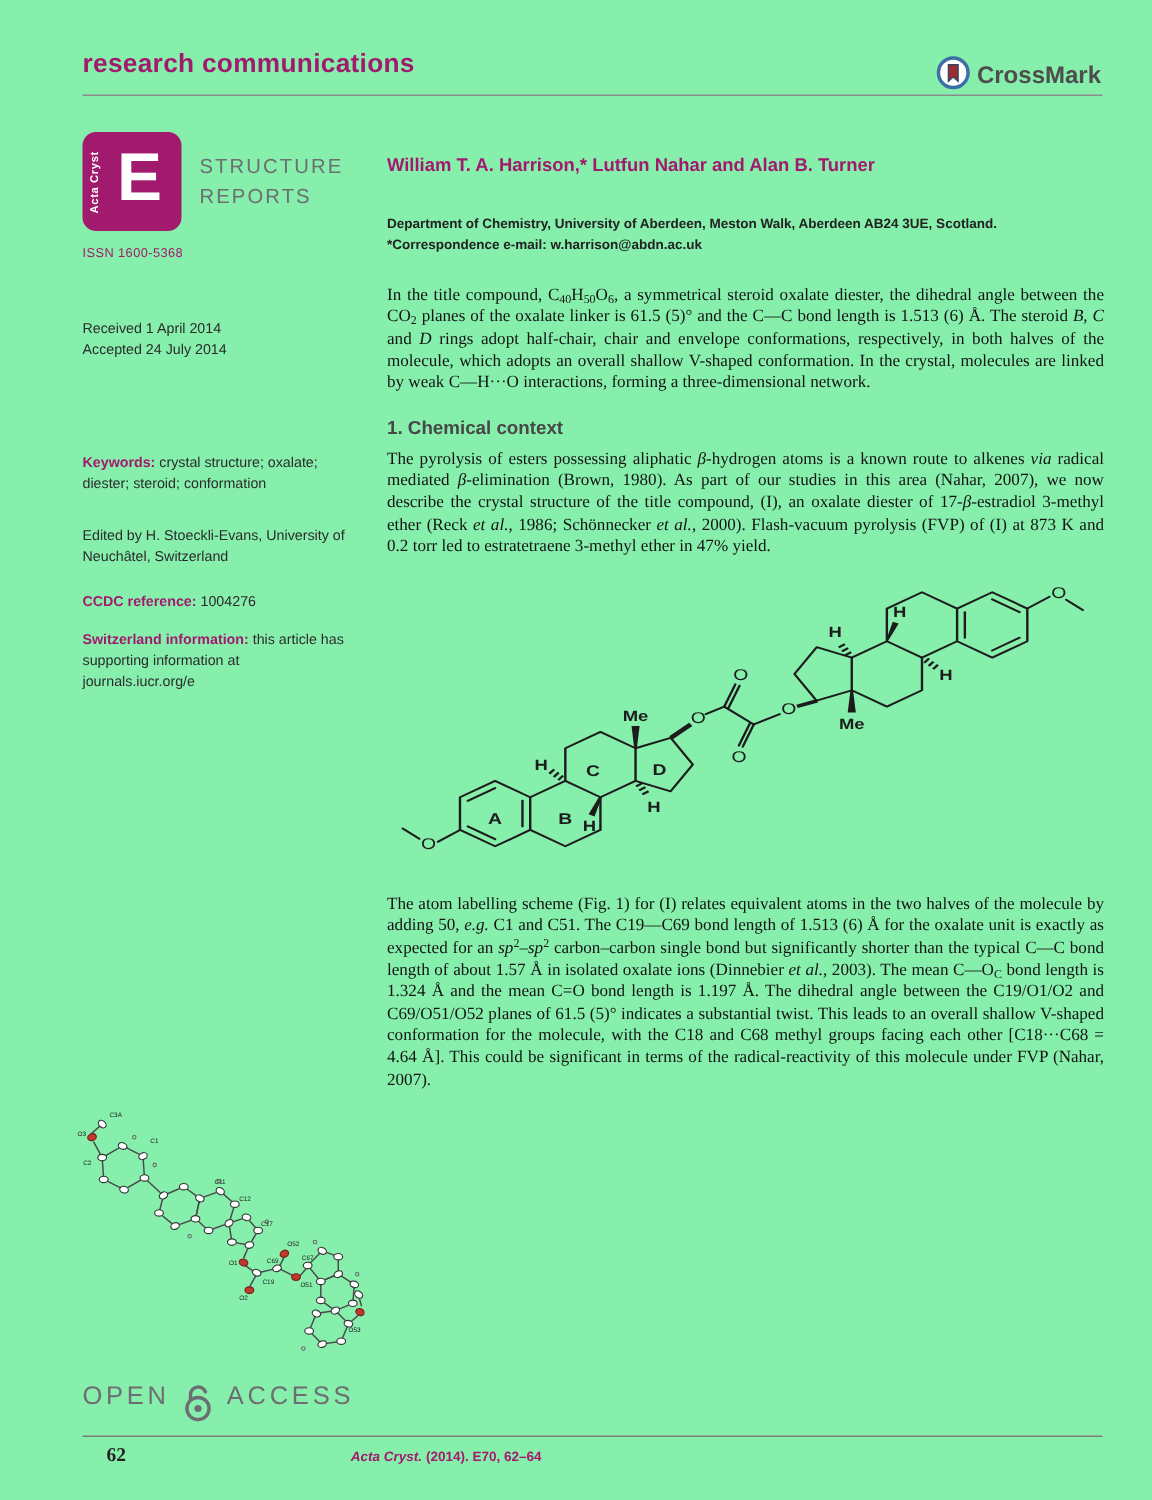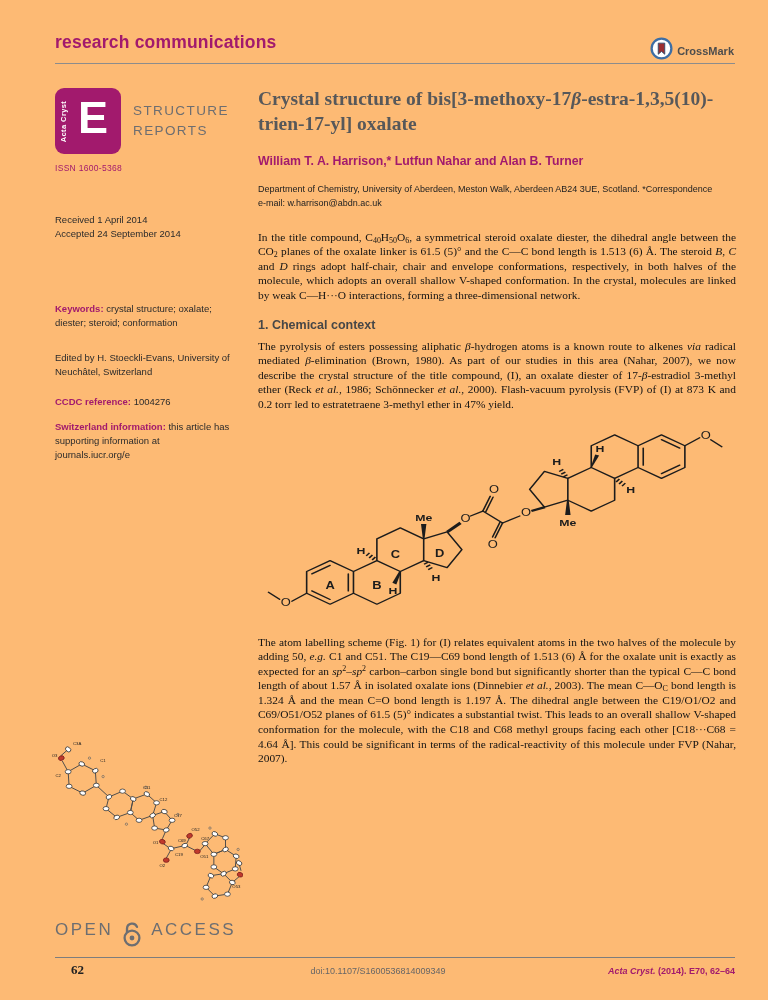--- a/index.html
+++ b/index.html
@@ -1,22 +1,22 @@
 <!DOCTYPE html>
 <html><head>
 <meta charset="utf-8">
 <style>
   html,body{margin:0;padding:0;background:#9a9a9a;}
-  .page{position:relative;width:768px;height:1000px;background:#fdba74;margin:0 auto;overflow:hidden;
+  .page{position:relative;width:768px;height:1000px;background:#86efac;margin:0 auto;overflow:hidden;
         font-family:"Liberation Sans",sans-serif;color:#1a1a1a;}
 
   
   .journal-section{position:absolute;left:55px;top:32px;font-size:17.5px;font-weight:bold;color:#a21a6d;letter-spacing:.2px;}
   .crossmark{position:absolute;right:34px;top:37px;display:flex;align-items:center;gap:4px;}
-  .crossmark-label{font-size:11px;color:#4d4d4d;font-weight:bold;}
+  .crossmark-label{font-size:16px;color:#4d4d4d;font-weight:bold;}
   .header-rule{position:absolute;left:55px;right:33px;top:63px;border-top:1.5px solid #8c8c8c;}
 
   
   .sidebar{position:absolute;left:55px;top:88px;width:192px;}
   .main{position:absolute;left:258px;top:86px;width:478px;}
 
   
   .logo-row{display:flex;align-items:flex-start;gap:12px;}
   .logo-box{position:relative;width:66px;height:66px;background:#a21a6d;border-radius:9px;flex:0 0 auto;}
   .logo-vertical{position:absolute;left:-21px;top:29px;width:58px;text-align:center;transform:rotate(-90deg);
@@ -31,21 +31,21 @@
   .ccdc-block{margin-top:15px;}
   .supp-block{margin-top:11px;width:182px;}
   .side-label{color:#a21a6d;font-weight:bold;}
   .ortep-wrap{margin-top:258px;margin-left:-16px;}
   .openaccess{margin-top:10px;display:flex;align-items:flex-start;gap:7px;color:#6d6e71;}
   .oa-word{font-size:17px;letter-spacing:2.5px;font-weight:normal;}
 
   
   .title{font-family:"Liberation Serif",serif;font-weight:bold;font-size:19.5px;line-height:1.3;color:#57585a;}
   .authors{margin-top:17px;font-size:12.3px;font-weight:bold;color:#a21a6d;}
-  .affiliation{margin-top:15px;font-size:9px;line-height:1.55;color:#222;width:462px;}
+  .affiliation{margin-top:26px;font-size:9px;line-height:1.55;color:#222;width:462px;font-weight:bold;}
   .serif-body{font-family:"Liberation Serif",serif;font-size:11.4px;line-height:1.28;text-align:justify;color:#131313;}
   .abstract{margin-top:19px;}
   .section-heading{margin-top:15px;font-size:12.5px;font-weight:bold;color:#474747;}
   .para{margin-top:7px;}
   .scheme-wrap{margin-top:4px;margin-left:8px;}
   sub,sup{font-size:.7em;line-height:0;}
   sub{vertical-align:-.25em;}
   sup{vertical-align:.5em;}
 
   
@@ -82,21 +82,21 @@
       </div>
       <div class="logo-caption">
         <div>STRUCTURE</div>
         <div>REPORTS</div>
       </div>
     </div>
     <div class="issn">ISSN 1600-5368</div>
 
     <div class="meta received-block">
       <div>Received 1 April 2014</div>
-      <div>Accepted 24 September 2014</div>
+      <div>Accepted 24 July 2014</div>
     </div>
 
     <div class="meta kw-block">
       <span class="side-label">Keywords:</span><span> crystal structure; oxalate; diester; steroid; conformation</span>
     </div>
 
     <div class="meta edited-block">Edited by H. Stoeckli-Evans, University of Neuchâtel, Switzerland</div>
 
     <div class="meta ccdc-block">
       <span class="side-label">CCDC reference:</span><span> 1004276</span>
@@ -214,21 +214,20 @@
           <path d="M7,12 v-3.5 a5.2,5.2 0 0 1 10,-1.6" fill="none" stroke="#6d6e71" stroke-width="2.3" stroke-linecap="round"></path>
           <circle cx="12" cy="18" r="7.4" fill="none" stroke="#6d6e71" stroke-width="2.3"></circle>
           <circle cx="12" cy="18" r="2.4" fill="#6d6e71"></circle>
         </svg>
       </span>
       <span class="oa-word">ACCESS</span>
     </div>
   </div>
 
   <div class="main">
-    <div class="title">Crystal structure of bis[3-methoxy-17<i>β</i>-estra-1,3,5(10)-trien-17-yl] oxalate</div>
     <div class="authors">William T. A. Harrison,* Lutfun Nahar and Alan B. Turner</div>
     <div class="affiliation">Department of Chemistry, University of Aberdeen, Meston Walk, Aberdeen AB24 3UE, Scotland. *Correspondence e-mail: w.harrison@abdn.ac.uk</div>
     <div class="serif-body abstract">In the title compound, C<sub>40</sub>H<sub>50</sub>O<sub>6</sub>, a symmetrical steroid oxalate diester, the dihedral angle between the CO<sub>2</sub> planes of the oxalate linker is 61.5&nbsp;(5)° and the C—C bond length is 1.513&nbsp;(6)&nbsp;Å. The steroid <i>B</i>, <i>C</i> and <i>D</i> rings adopt half-chair, chair and envelope conformations, respectively, in both halves of the molecule, which adopts an overall shallow V-shaped conformation. In the crystal, molecules are linked by weak C—H···O interactions, forming a three-dimensional network.</div>
 
     <div class="section-heading">1. Chemical context</div>
     <div class="serif-body para">The pyrolysis of esters possessing aliphatic <i>β</i>-hydrogen atoms is a known route to alkenes <i>via</i> radical mediated <i>β</i>-elimination (Brown, 1980). As part of our studies in this area (Nahar, 2007), we now describe the crystal structure of the title compound, (I), an oxalate diester of 17-<i>β</i>-estradiol 3-methyl ether (Reck <i>et al.</i>, 1986; Schönnecker <i>et al.</i>, 2000). Flash-vacuum pyrolysis (FVP) of (I) at 873&nbsp;K and 0.2&nbsp;torr led to estratetraene 3-methyl ether in 47% yield.</div>
 
     <div class="scheme-wrap">
       <svg width="462" height="208" viewBox="0 0 375 210" preserveAspectRatio="none">
         <g stroke="#1c1c1c" stroke-width="1.3" fill="none" stroke-linejoin="round" stroke-linecap="round">
@@ -306,17 +305,16 @@
         </g>
       </svg>
     </div>
 
     <div class="serif-body para">The atom labelling scheme (Fig.&nbsp;1) for (I) relates equivalent atoms in the two halves of the molecule by adding 50, <i>e.g.</i> C1 and C51. The C19—C69 bond length of 1.513&nbsp;(6)&nbsp;Å for the oxalate unit is exactly as expected for an <i>sp</i><sup>2</sup>–<i>sp</i><sup>2</sup> carbon–carbon single bond but significantly shorter than the typical C—C bond length of about 1.57&nbsp;Å in isolated oxalate ions (Dinnebier <i>et al.</i>, 2003). The mean C—O<sub>C</sub> bond length is 1.324&nbsp;Å and the mean C=O bond length is 1.197&nbsp;Å. The dihedral angle between the C19/O1/O2 and C69/O51/O52 planes of 61.5&nbsp;(5)° indicates a substantial twist. This leads to an overall shallow V-shaped conformation for the molecule, with the C18 and C68 methyl groups facing each other [C18···C68 = 4.64&nbsp;Å]. This could be significant in terms of the radical-reactivity of this molecule under FVP (Nahar, 2007).</div>
   </div>
 
   <div class="footer-rule"></div>
   <div class="footer">
     <div class="page-num">62</div>
-    <div class="doi">doi:10.1107/S1600536814009349</div>
     <div class="citation"><i>Acta Cryst.</i> (2014). <b>E70</b>, 62–64</div>
   </div>
 
 </div>
 
 </body></html>

